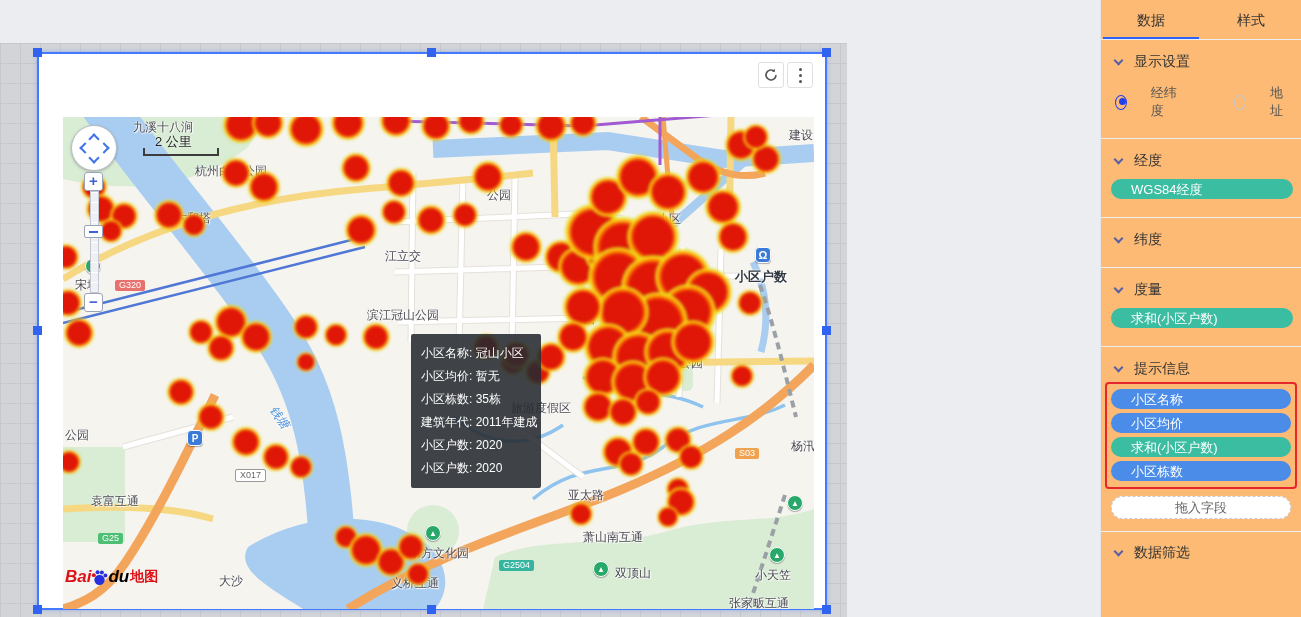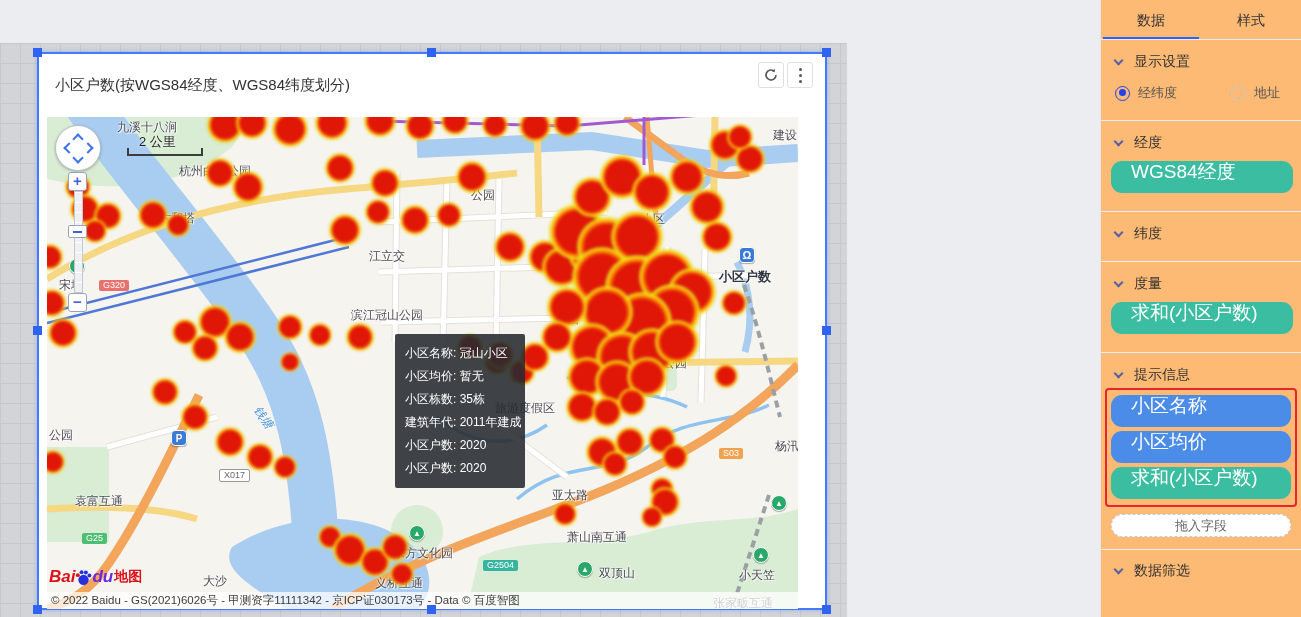--- a/index.html
+++ b/index.html
@@ -20,21 +20,21 @@
   .card-title { position:absolute; left:16px; top:22px; font-size:15px; color:#333; }
   .card-toolbar { position:absolute; right:12px; top:8px; display:flex; gap:3px; }
   .tool-btn { width:26px; height:26px; background:#fff; border:1px solid #e0e0e3; border-radius:3px;
     display:flex; align-items:center; justify-content:center; cursor:pointer; color:#555; }
   .kebab { display:flex; flex-direction:column; gap:3px; }
   .kebab i { width:3px; height:3px; border-radius:50%; background:#555; }
 
   .handle { position:absolute; width:9px; height:9px; background:#2f63f0; z-index:40; }
 
   
-  .map { position:absolute; left:8px; top:63px; width:751px; height:492px;
+  .map { position:absolute; left:24px; top:63px; width:751px; height:492px;
     background:#f6f4ef; overflow:hidden; }
   .map svg.base { position:absolute; left:0; top:0; }
   #map-labels { position:absolute; left:0; top:0; width:100%; height:100%; z-index:5; }
   .map-label { position:absolute; font-size:12px; color:#4a4a52; white-space:nowrap;
     text-shadow:0 0 2px #fff,0 0 2px #fff,1px 1px 1px #fff; }
   .map-label.station { font-size:13px; color:#2f3640; font-weight:bold; }
   .map-label.water { color:#4a90d9; font-style:italic; }
   .badge { position:absolute; font-size:9px; line-height:11px; padding:0 4px; border-radius:2px;
     white-space:nowrap; }
   .poi { position:absolute; width:16px; height:16px; border-radius:50%; color:#fff;
@@ -77,21 +77,21 @@
     align-items:center; justify-content:center; }
   .zhandle i { width:9px; height:2px; background:#3f5fd8; }
 
   .tooltip { position:absolute; left:348px; top:217px; width:130px; z-index:20;
     background:rgba(38,42,48,.88); border-radius:2px; padding:8px 10px; }
   .tt-line { color:#fff; font-size:12px; line-height:23px; white-space:nowrap; }
 
   .logo { position:absolute; left:2px; bottom:22px; z-index:15; font-style:italic;
     font-weight:bold; font-size:17px; display:flex; align-items:center; }
   .logo .bai,.logo .ditu { color:#dd1219; }
-  .logo .du { color:#6d28d9; }
+  .logo .du { color:#000000; }
   .logo .ditu { font-style:normal; font-size:14px; margin-left:1px; }
   .attribution { position:absolute; left:0; bottom:0; width:100%; height:17px; z-index:14;
     background:rgba(255,255,255,.74); font-size:11.5px; color:#3c3c3c; line-height:17px;
     padding-left:4px; white-space:nowrap; }
 
   
   .sidebar { position:absolute; left:1100px; top:0; width:201px; height:617px;
     background:#fdba74; border-left:1px solid #e4e6ea; }
   .tabs { display:flex; height:40px; border-bottom:1px solid #ebedf0; }
   .tab { flex:1; text-align:center; line-height:40px; font-size:14px; color:#333;
@@ -100,43 +100,42 @@
     height:2px; background:#2e62f6; }
   .sb-header { display:flex; align-items:center; margin:13px 12px 0; font-size:14px; color:#333; }
   .sb-chev { width:7px; height:7px; border-left:2px solid #5560a8; border-bottom:2px solid #5560a8;
     transform:rotate(-45deg); margin:-3px 12px 0 2px; cursor:pointer; }
   .radio-row { display:flex; align-items:center; margin:13px 12px 0 14px; }
   .radio { width:15px; height:15px; border-radius:50%; position:relative; cursor:pointer; }
   .radio.on { border:1.5px solid #2040f0; }
   .radio.on::after { content:""; position:absolute; left:2.5px; top:2.5px; width:7px; height:7px;
     border-radius:50%; background:#2040f0; }
   .radio.off { border:1.5px solid #c3c6cd; }
-  .radio-label { font-size:13px; color:#555; margin-left:8px; }
+  .radio-label { font-size:13px; color:#555; margin-left:24px; }
   .divider { margin-top:18px; border-top:1px solid #ebedf0; }
-  .pill { height:32px; line-height:22px; border-radius:11px; padding-left:20px;
-    font-size:19px; color:#fff; margin:9px 8px 0 10px; cursor:grab; white-space:nowrap;
+  .pill { height:20px; line-height:22px; border-radius:11px; padding-left:20px;
+    font-size:13px; color:#fff; margin:9px 8px 0 10px; cursor:grab; white-space:nowrap;
     overflow:hidden; }
   .pill.measure { background:#3bbda1; }
   .pill.dim { background:#4a8ce8; }
   .hl-box { margin:4px 4px 0; border:2.5px solid #e6262d; border-radius:4px; padding:5px 2px 6px; }
   .hl-box .pill { margin:4px 2px 0; }
   .hl-box .pill:first-child { margin-top:0; }
   .drop-btn { margin:7px 10px 0; height:23px; border:1px dashed #c9ccd4; border-radius:12px;
     text-align:center; line-height:21px; font-size:13px; color:#666; cursor:pointer;
     background:#fff; width:calc(100% - 20px); }
 </style>
 </head>
 <body>
 
 <div id="stage">
 
   <div class="canvas-grid"></div>
 
   <div class="card">
-    <div class="card-title">小区户数(按WGS84经度、WGS84纬度划分)</div>
 
     <div class="card-toolbar">
       <div class="tool-btn">
         <svg width="14" height="14" viewBox="0 0 14 14">
           <path d="M12 7a5 5 0 1 1-1.5-3.6" fill="none" stroke="#555" stroke-width="1.6"></path>
           <path d="M10.6 0.8 L10.9 3.8 L7.9 3.5 Z" fill="#555"></path>
         </svg>
       </div>
       <div class="tool-btn">
         <span class="kebab">
@@ -367,21 +366,20 @@
         <svg width="17" height="17" viewBox="0 0 18 18">
           <circle cx="9" cy="11.5" r="5.5" fill="#2630de"></circle>
           <circle cx="3" cy="6.5" r="2.1" fill="#d7171e"></circle>
           <circle cx="7" cy="3.5" r="2.1" fill="#2630de"></circle>
           <circle cx="11.5" cy="3.8" r="2.1" fill="#2630de"></circle>
           <circle cx="15.3" cy="6.8" r="2.1" fill="#2630de"></circle>
         </svg>
         <span class="du">du</span>
         <span class="ditu">地图</span>
       </div>
-      <div class="attribution">© 2022 Baidu - GS(2021)6026号 - 甲测资字11111342 - 京ICP证030173号 - Data © 百度智图</div>
     </div>
 
     <span class="handle" style="left:-6px;top:-6px"></span>
     <span class="handle" style="left:calc(50% - 5px);top:-6px"></span>
     <span class="handle" style="right:-6px;top:-6px"></span>
     <span class="handle" style="left:-6px;top:calc(50% - 5px)"></span>
     <span class="handle" style="right:-6px;top:calc(50% - 5px)"></span>
     <span class="handle" style="left:-6px;bottom:-6px"></span>
     <span class="handle" style="left:calc(50% - 5px);bottom:-6px"></span>
     <span class="handle" style="right:-6px;bottom:-6px"></span>
@@ -430,20 +428,21 @@
     <div class="divider"></div>
 
     <div class="sb-header">
       <i class="sb-chev"></i>
       <span>提示信息</span>
     </div>
     <div class="hl-box" id="tooltip-pills">
         <div class="pill dim" style="background: rgb(74, 140, 232);">小区名称</div>
         <div class="pill dim" style="background: rgb(74, 140, 232);">小区均价</div>
         <div class="pill measure" style="background: rgb(59, 189, 161);">求和(小区户数)</div>
+        <div class="pill dim" style="background: rgb(74, 140, 232);">小区栋数</div>
       </div>
     <div class="drop-btn">拖入字段</div>
     <div class="divider" style="margin-top:12px"></div>
 
     <div class="sb-header" style="margin-top:12px">
       <i class="sb-chev"></i>
       <span>数据筛选</span>
     </div>
 
   </aside>

